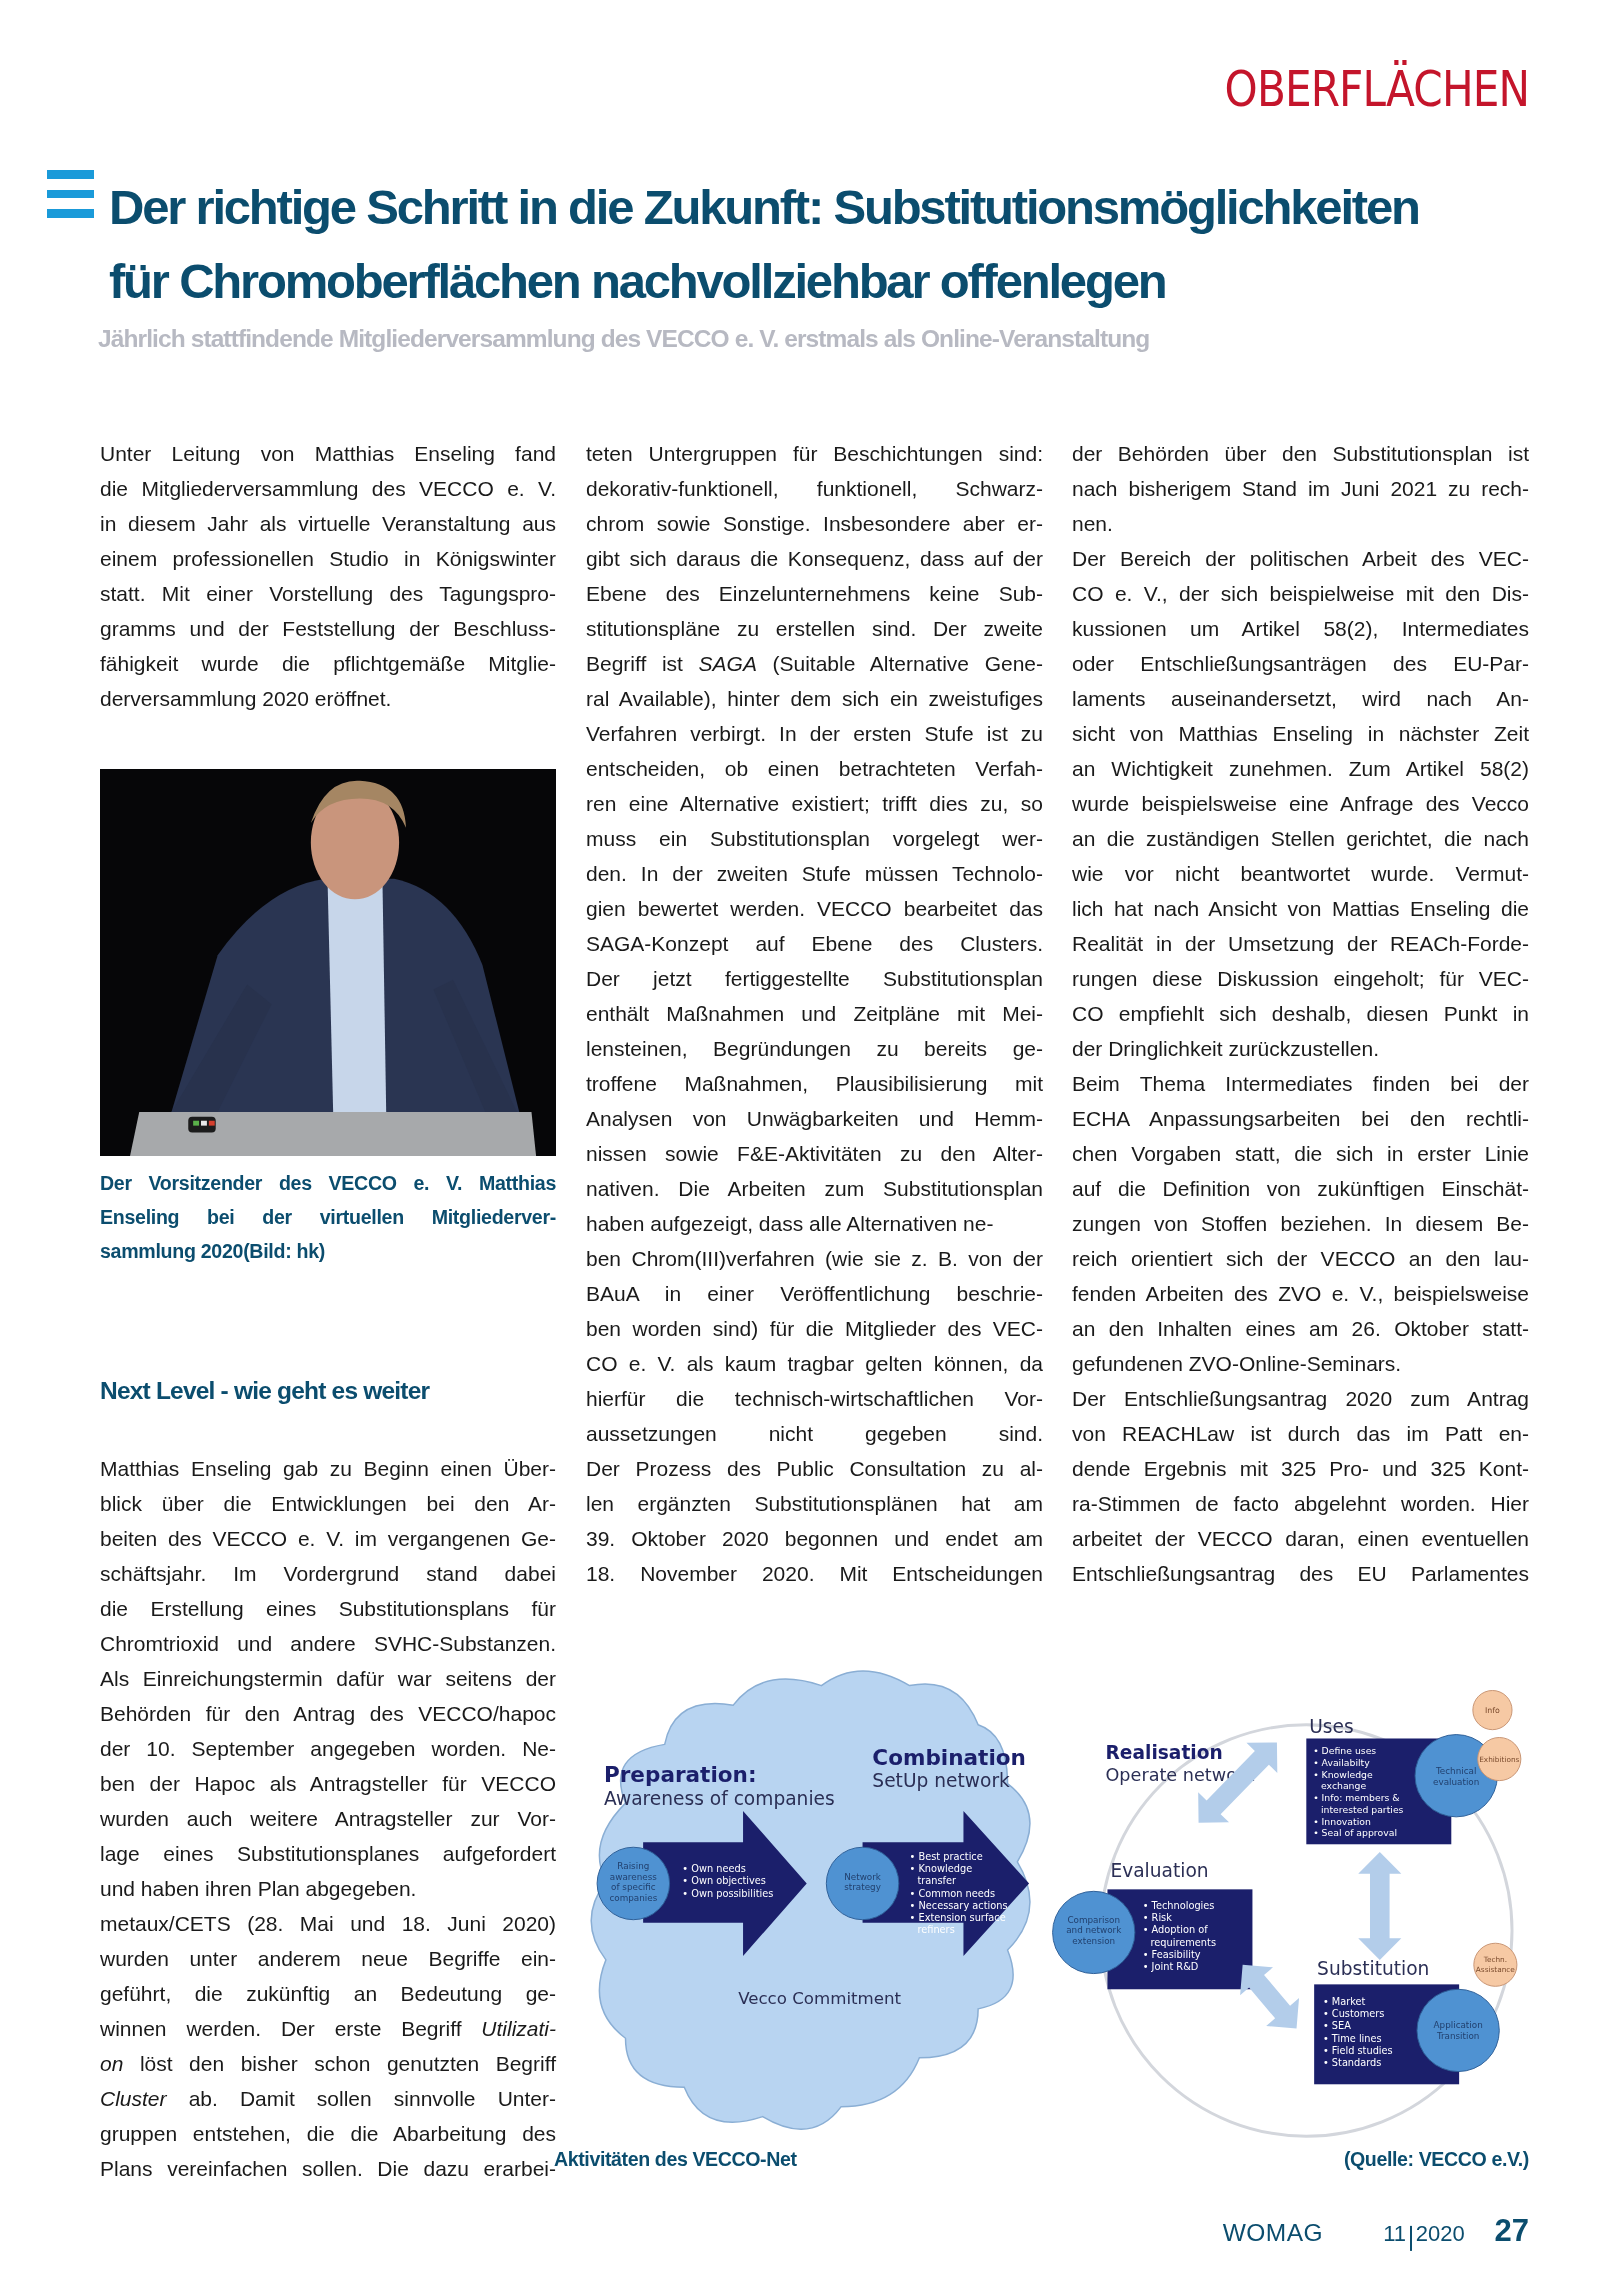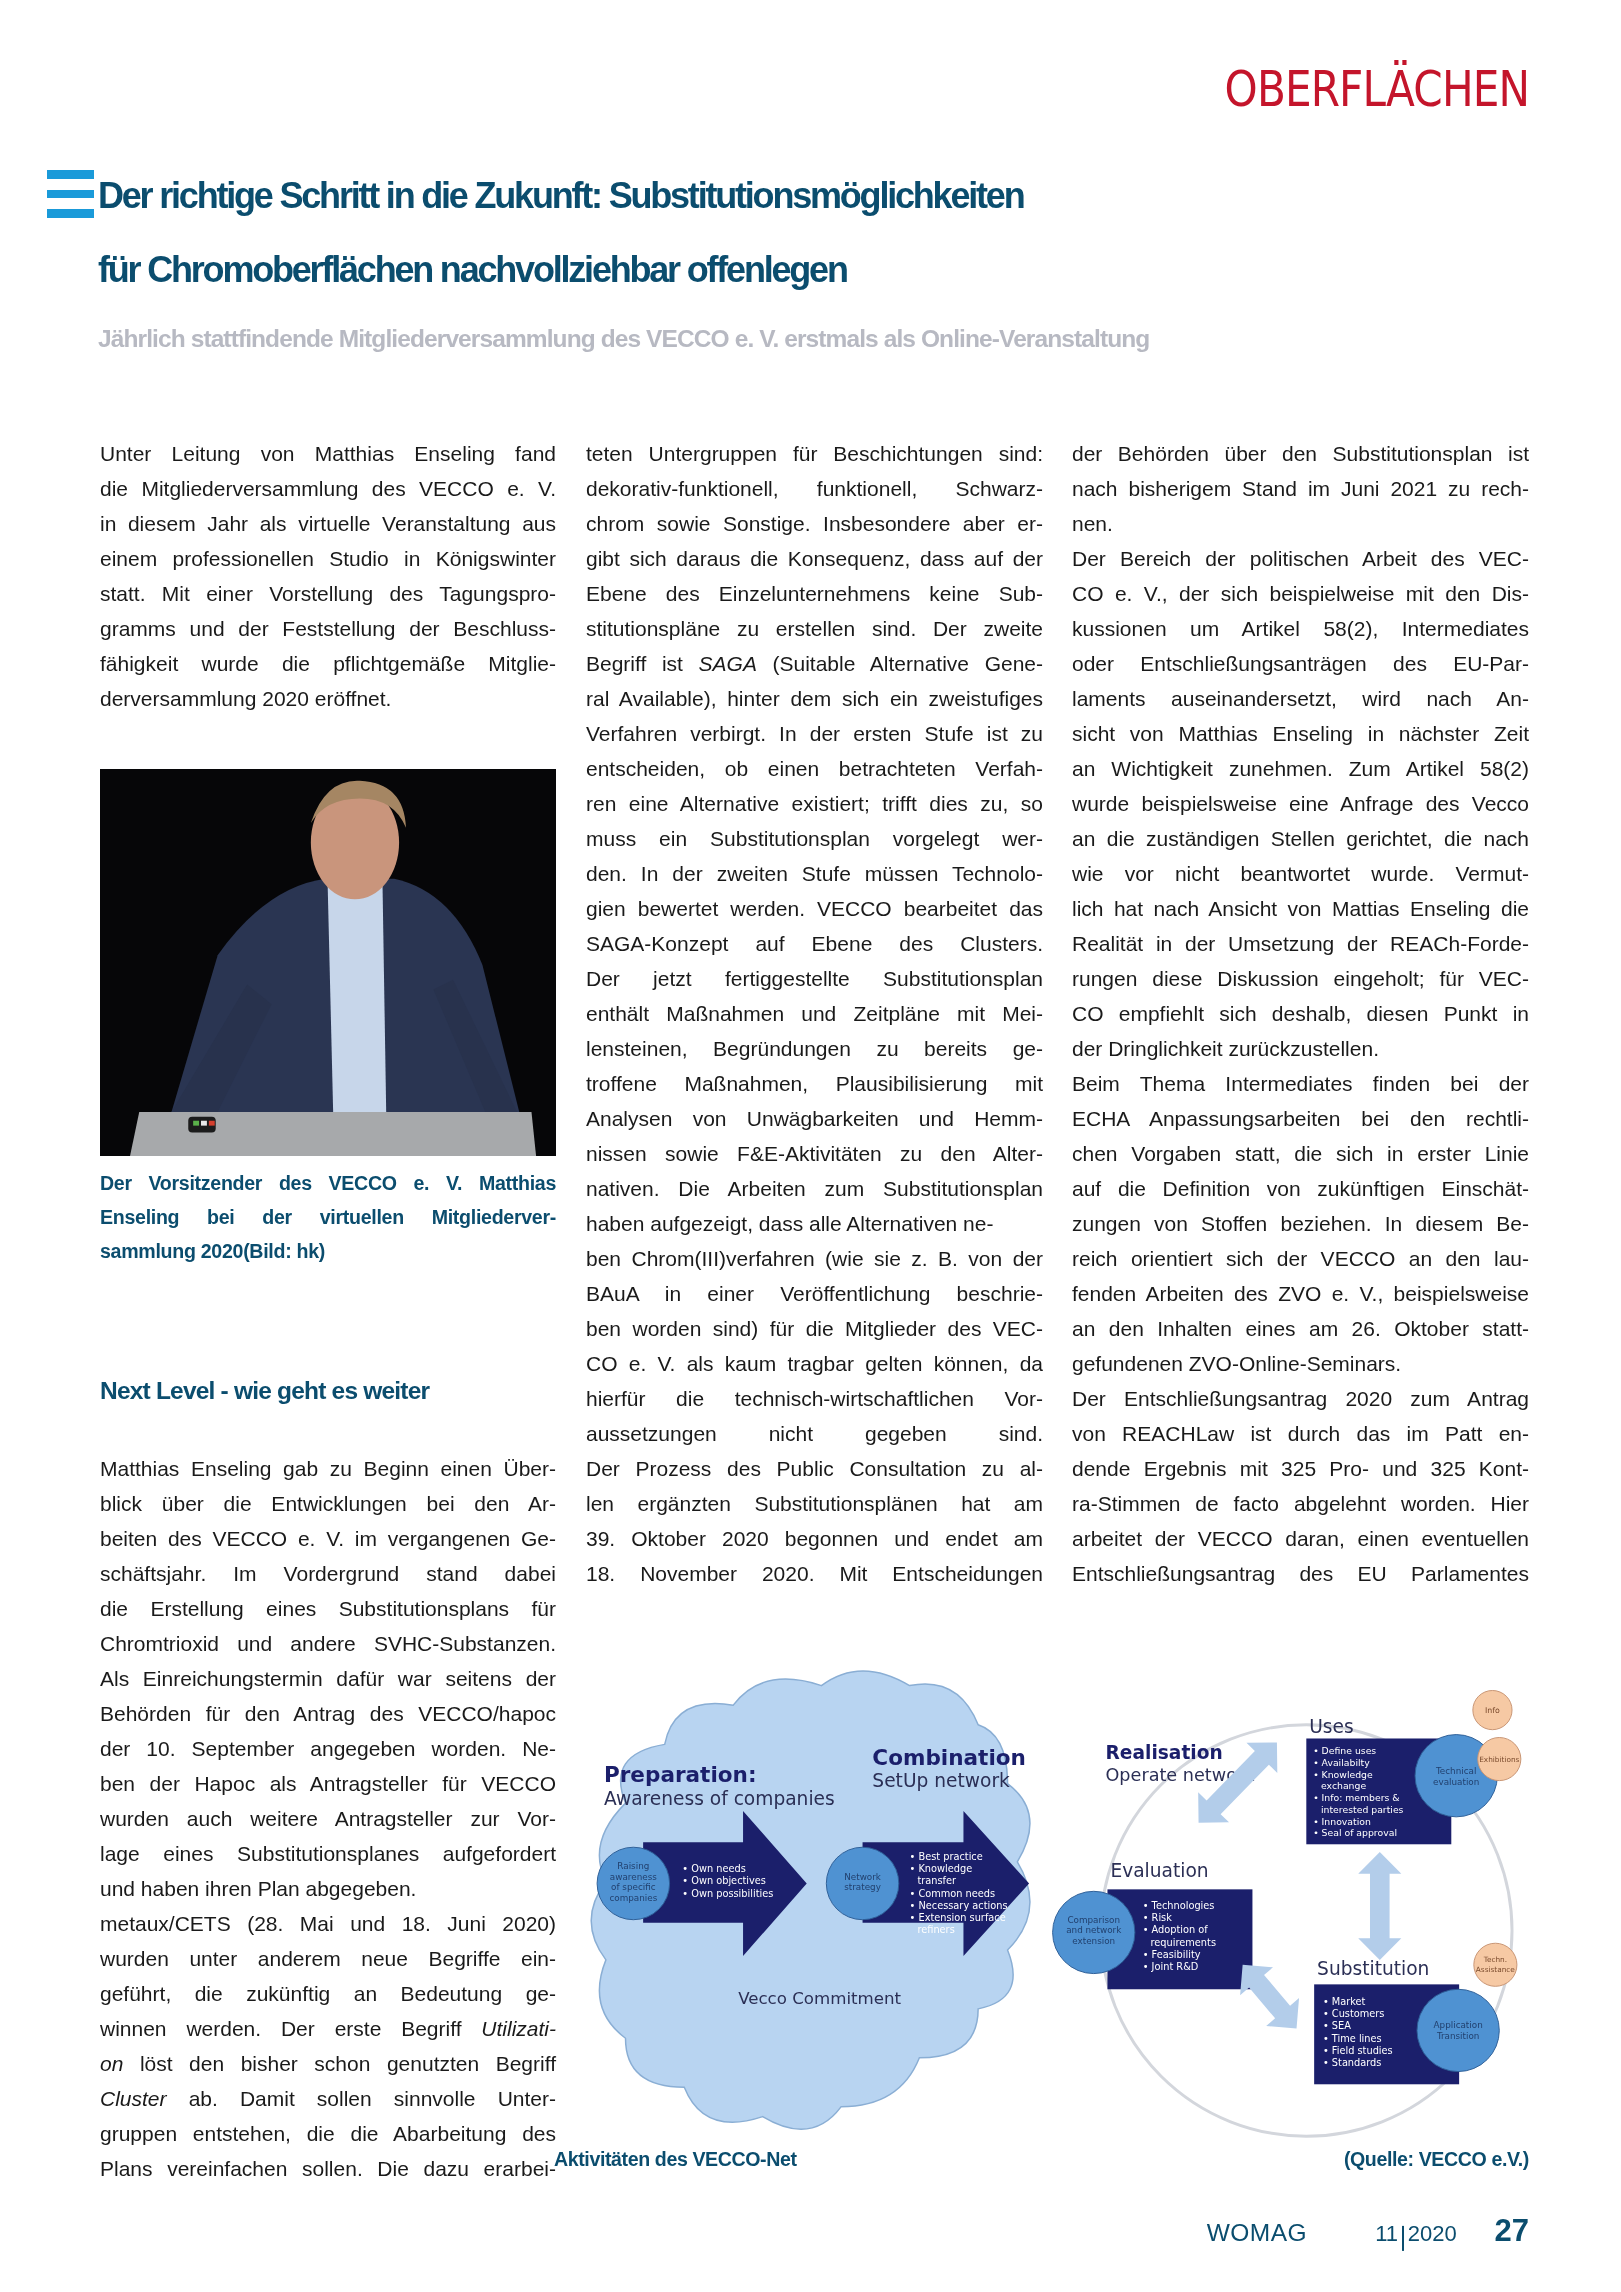--- a/index.html
+++ b/index.html
@@ -9,22 +9,22 @@
   .section-label { position: absolute; right: 92px; top: 61px; font-size: 49px;
         color: #c4152b; font-family: "DejaVu Sans", sans-serif; font-weight: normal;
         letter-spacing: -1px; transform: scaleX(0.86); transform-origin: right center; }
 
   .title-bars { position: absolute; left: 47px; top: 170px; width: 47px; height: 49px; }
   .title-bars span { position: absolute; left: 0; width: 47px; height: 8.8px; background: #1a9ad9; }
   .title-bars span:nth-child(1){ top: 0; }
   .title-bars span:nth-child(2){ top: 19.6px; }
   .title-bars span:nth-child(3){ top: 39px; }
 
-  .title { position: absolute; left: 98px; top: 159px; width: 1490px; margin: 0;
-           font-family: "Liberation Sans", sans-serif; font-weight: bold; font-size: 36px;
+  .title { position: absolute; left: 98px; top: 159px; width: 1490px; margin: 11px;
+           font-family: "Liberation Sans", sans-serif; font-weight: bold; font-size: 49px;
            line-height: 74px; color: #0b4d6e; letter-spacing: -2.2px; }
 
   .subtitle { position: absolute; left: 98px; top: 325px; margin: 0;
               font-family: "Liberation Sans", sans-serif; font-weight: bold; font-size: 24.5px;
               color: #b7b9c2; letter-spacing: -0.9px; }
 
   .col { position: absolute; font-family: "Liberation Sans", sans-serif; font-size: 21px;
          line-height: 35px; color: #1a1a1a; text-align: justify; hyphens: manual; }
   .col1 { left: 100px; width: 456px; }
   .col2 { left: 586px; width: 457px; top: 436px; }
@@ -52,21 +52,21 @@
   .diagram { position: absolute; left: 586px; top: 1666px; width: 943px; height: 480px; }
   .diagram svg { width: 100%; height: 100%; display: block; }
   .diagram text { font-family: "DejaVu Sans", sans-serif; }
 
   .fig-caption { position: absolute; top: 2148px; font-family: "Liberation Sans", sans-serif;
                  font-weight: bold; color: #0b4d6e; font-size: 19.6px; letter-spacing: -0.4px; }
   .fig-caption-left { left: 554px; }
   .fig-caption-right { right: 92px; }
 
   .footer { position: absolute; right: 92px; top: 2213px; display: flex; align-items: baseline;
-            gap: 28px; color: #0b4d6e; font-family: "Liberation Sans", sans-serif; }
+            gap: 20px; color: #0b4d6e; font-family: "Liberation Sans", sans-serif; }
   .footer .mag { font-size: 24.5px; letter-spacing: 0.5px; }
   .footer .issue { font-size: 22px; display: flex; align-items: flex-end; margin-left: 40px; }
   .footer .sep { display: inline-block; width: 2px; height: 25.5px; background: #0b4d6e; margin: 0 3.9px; transform: translateY(3.9px); }
   .footer .page { font-size: 31px; font-weight: bold; margin-left: 9.8px; }
 </style>
 </head>
 <body>
 
 <div class="section-label">OBERFLÄCHEN</div>
 

